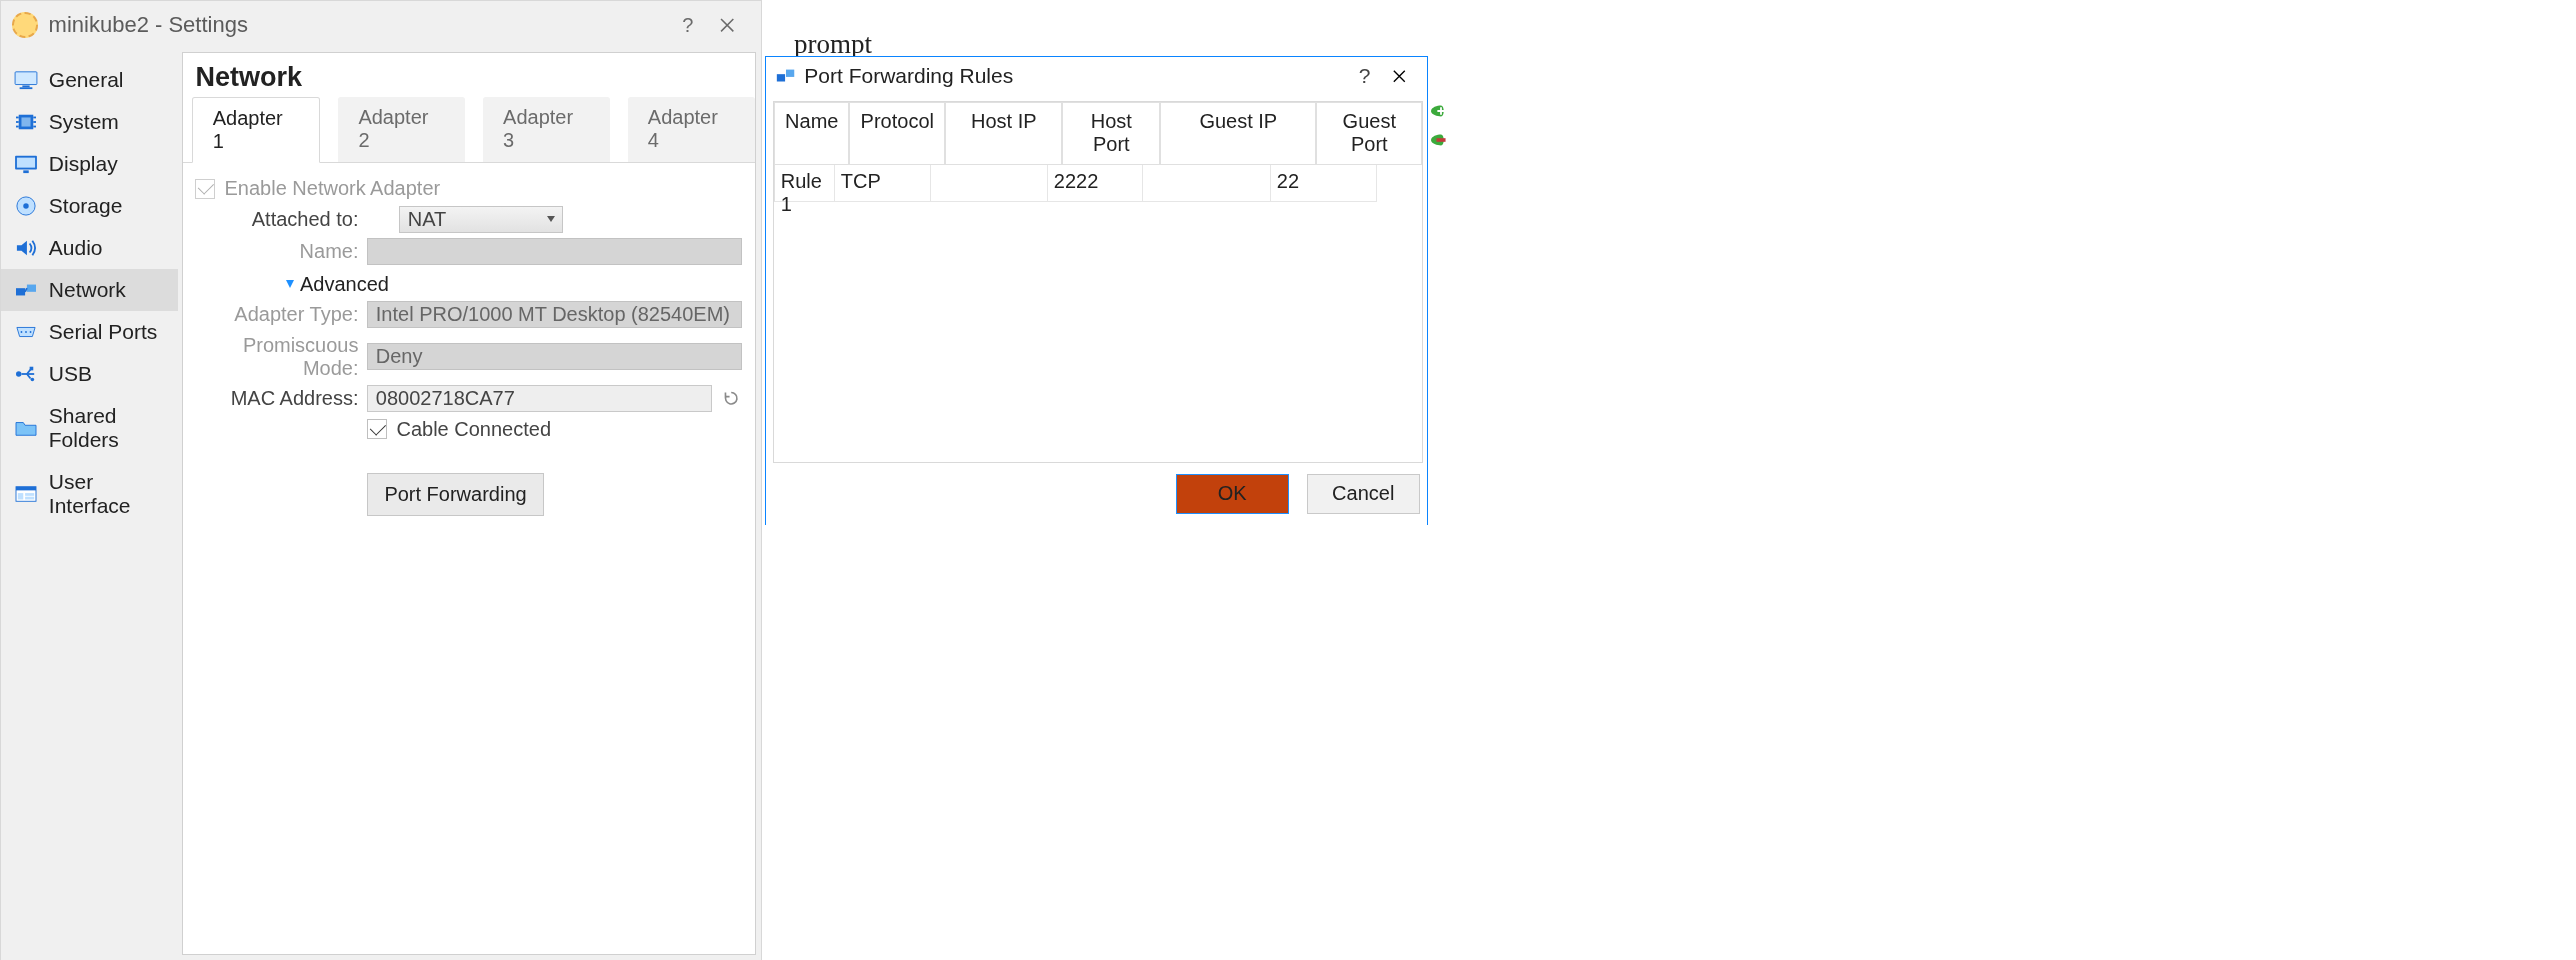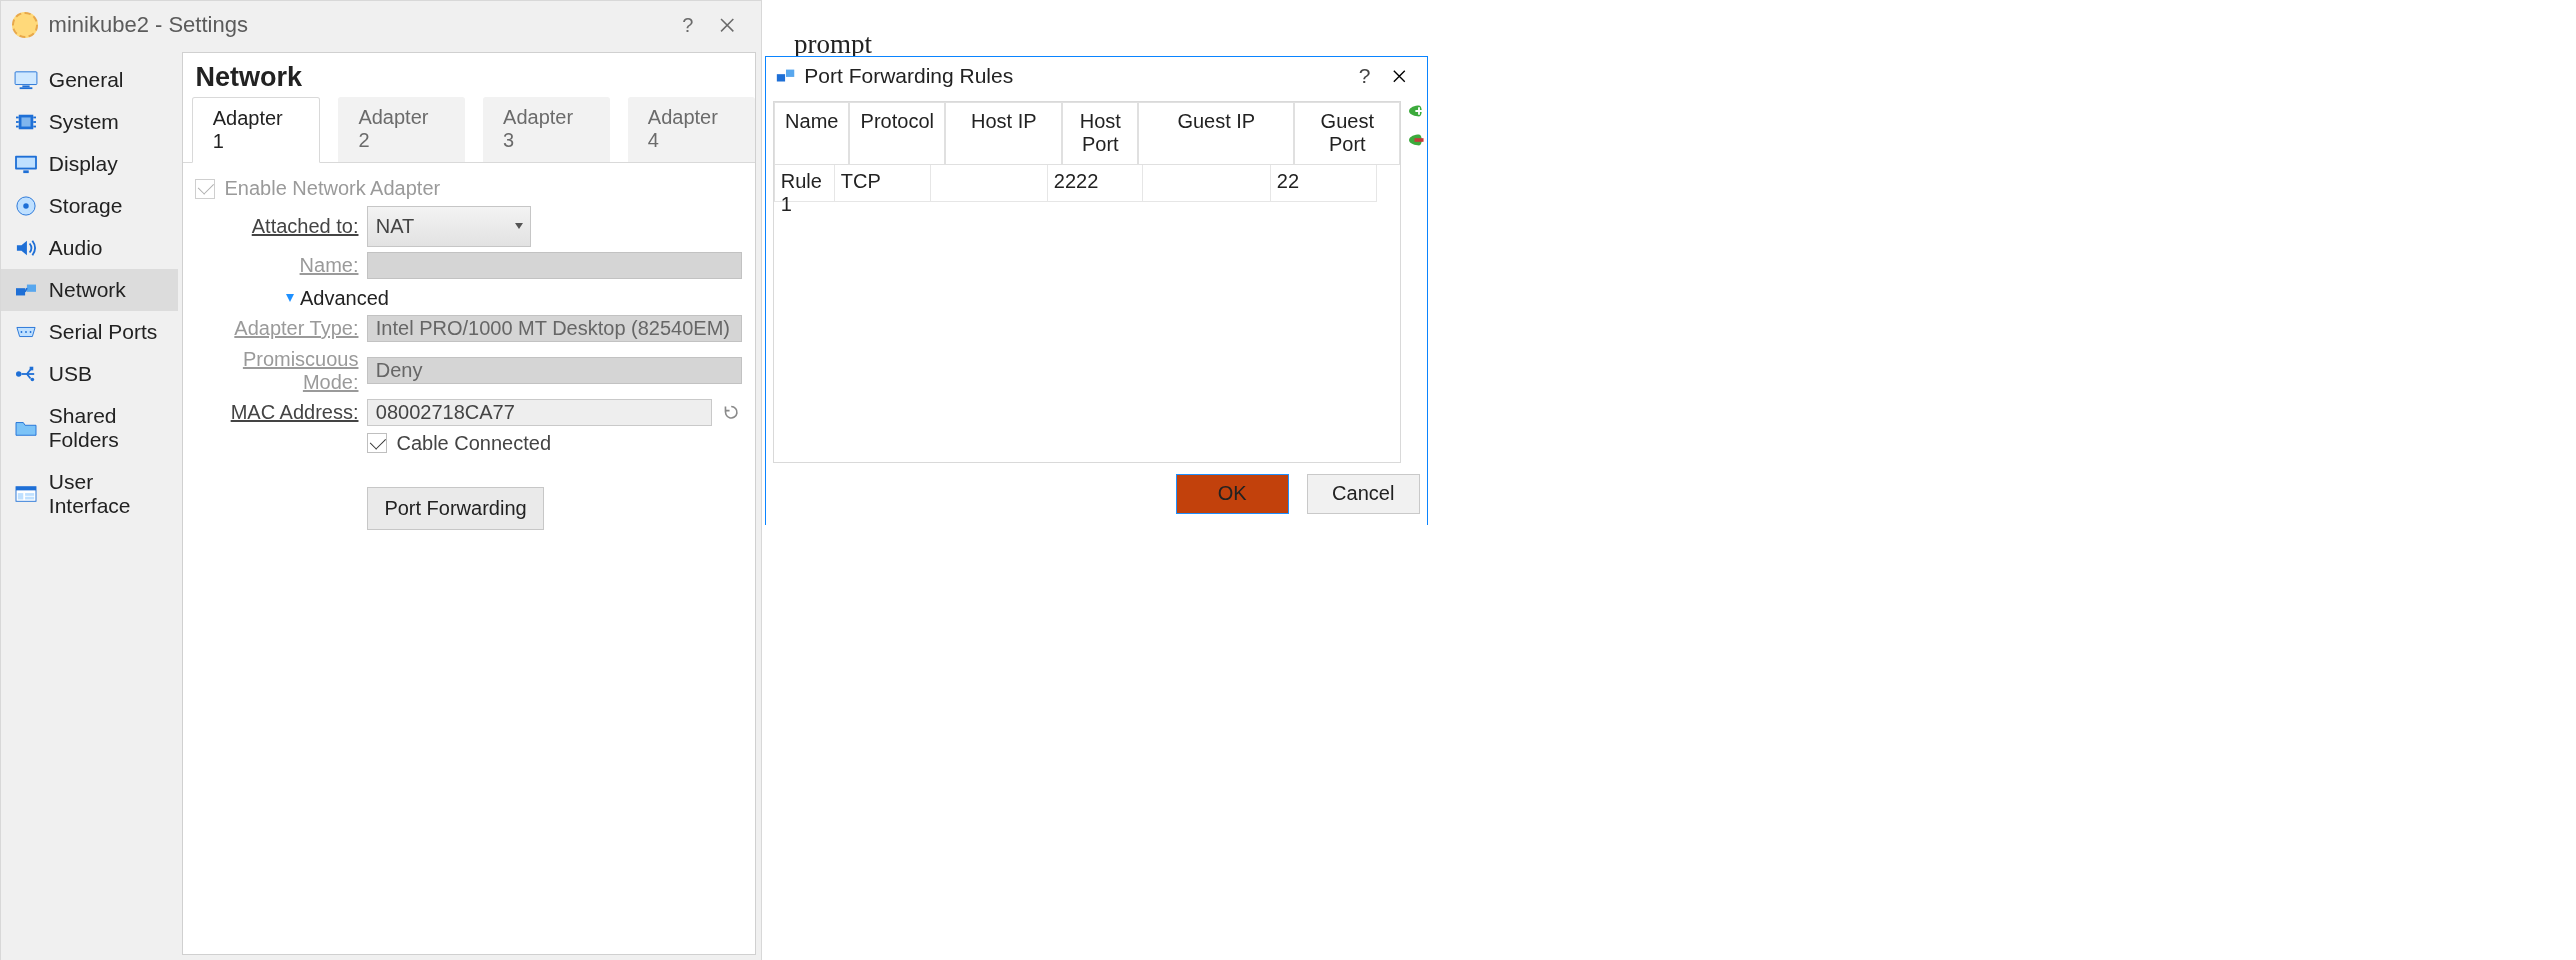--- a/index.html
+++ b/index.html
@@ -53,30 +53,30 @@
   }
   .tab {
     padding: 9px 20px 9px 20px; font-size: 20px; color: #6b6b6b;
     background: #f2f2f2; border-top-left-radius: 2.7px; border-top-right-radius: 2.7px;
     cursor: default;
   }
   .tab.active { background: #ffffff; color: #222; border: 0.9px solid #d9d9d9; border-bottom: 0.9px solid #fff; margin-bottom: -0.9px; }
 
   .form { padding: 9px 12.8px; font-size: 20px; color: #444; }
   .form-row { display: flex; align-items: center; margin: 5.5px 0; }
-  .form-label { width: 163px; text-align: right; margin-right: 9px; color: #444; text-decoration: underline; }
+  .form-label { width: 163px; text-align: right; margin-right: 9px; color: #444; }
   .form-label.disabled, .disabled { color: #9a9a9a; }
   .check { width: 20px; height: 20px; border: 0.9px solid #bfbfbf; margin-right: 9px; display: inline-flex; align-items: center; justify-content: center; background: #fff; }
   .check.checked::after { content: ""; width: 12.8px; height: 8.2px; border-left: 1.8px solid #333; border-bottom: 1.8px solid #333; transform: rotate(-45deg); margin-top: -3.7px; }
   .check.disabled-check { border-color: #cfcfcf; }
   .check.disabled-check.checked::after { border-color: #aeaeae; }
 
   .dropdown {
-    flex: 0 0 164px; height: 41px; background: #e6e6e6 linear-gradient(#f3f3f3,#e2e2e2);
-    border: 0.9px solid #c6c6c6; padding: 1.8px 7.3px; display: flex; align-items: center; justify-content: space-between;
+    flex: 0 0 164px; height: 27px; background: #e6e6e6 linear-gradient(#f3f3f3,#e2e2e2);
+    border: 0.9px solid #c6c6c6; padding: 1.8px 7.3px; display: flex; align-items: center; justify-content: space-between; margin-left: 32px;
   }
   .dropdown-caret { border-left: 4.6px solid transparent; border-right: 4.6px solid transparent; border-top: 6.4px solid #555; }
   .text-input-disabled {
     flex: 1; height: 27px; background: #d5d5d5; border: 0.9px solid #c2c2c2; color: #666; padding: 1.8px 7.3px; display: flex; align-items: center;
     max-width: 387px;
   }
   .text-input {
     flex: 1; height: 27px; background: #eeeeee; border: 0.9px solid #c9c9c9; color: #444; padding: 1.8px 7.3px; display: flex; align-items: center;
     max-width: 358px;
   }
@@ -110,21 +110,21 @@
     flex: 1; border: 0.9px solid #d9d9d9; background: #fff; height: 362px; position: relative;
   }
   .pf-table-header { display: flex; }
   .pf-th {
     border: 0.9px solid #e0e0e0; padding: 7.3px 9px; font-size: 20px; color: #222;
     text-align: center; background: #fff;
   }
   .pf-th.name  { width: 75px; }
   .pf-th.proto { width: 96px; }
   .pf-th.hostip{ width: 117px; }
-  .pf-th.hostp { width: 76px; }
+  .pf-th.hostp { width: 98px; }
   .pf-th.guestip{ width: 156px; }
   .pf-th.guestp { width: 106px; }
 
   .pf-row { display: flex; }
   .pf-td {
     border-right: 0.9px solid #e6e6e6; border-bottom: 0.9px solid #e6e6e6;
     padding: 5.5px 5.5px; font-size: 20px; color: #222; height: 37px;
   }
   .pf-td.name  { width: 61px; border-left:0.9px solid #e0e0e0;}
   .pf-td.proto { width: 96px; }

